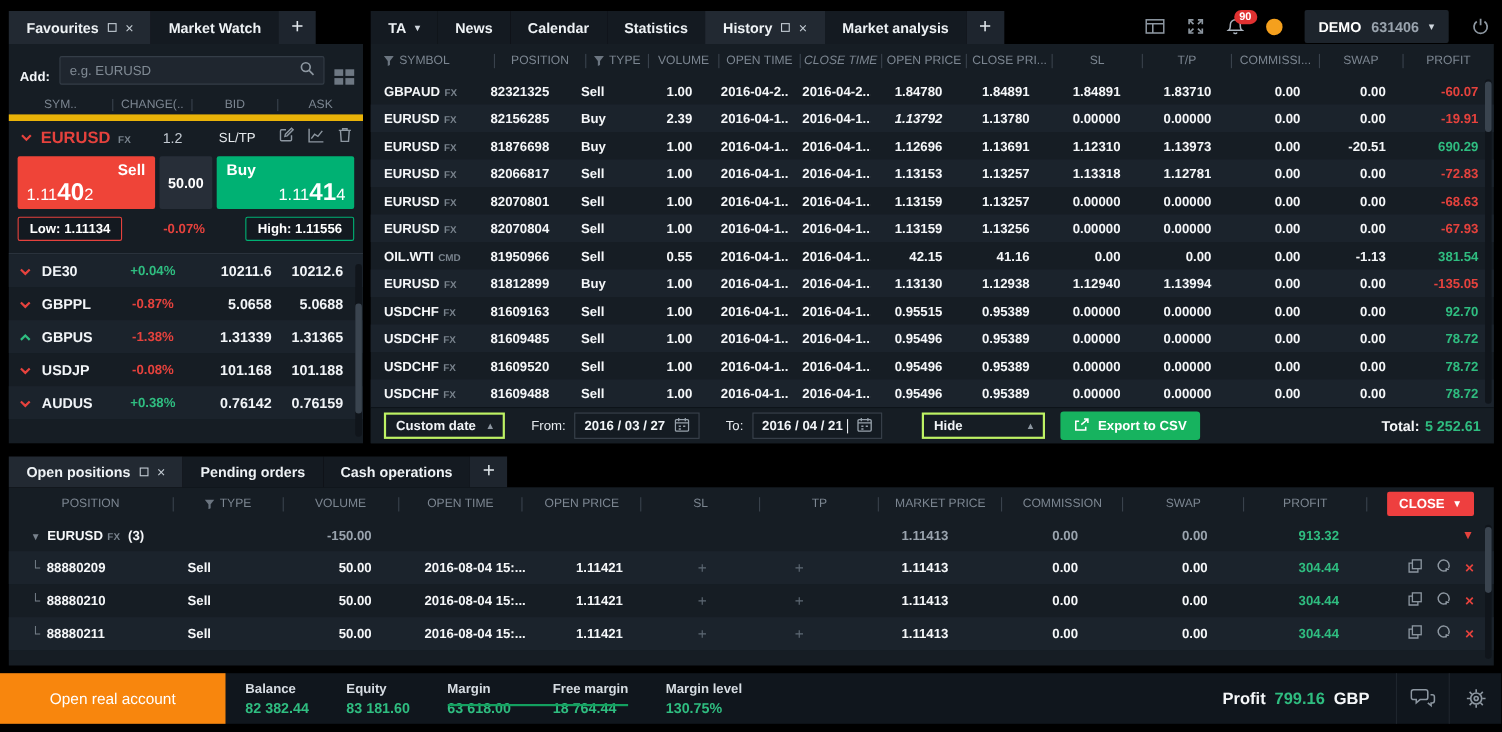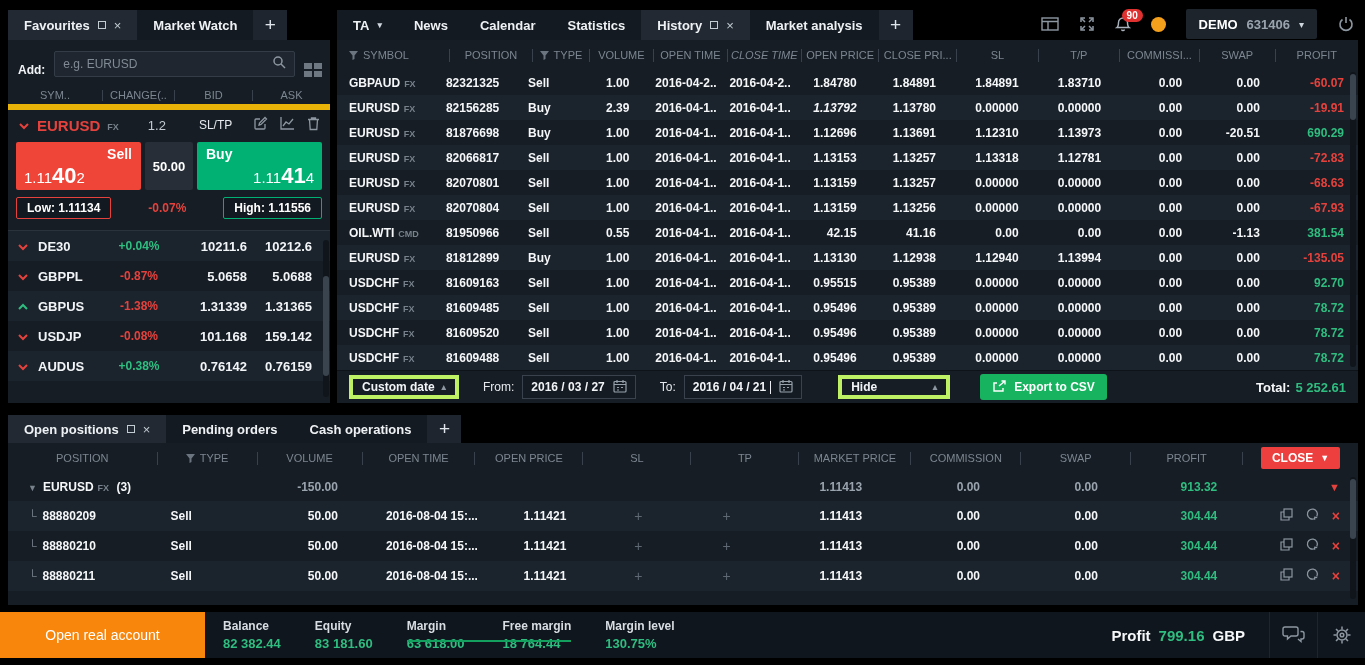--- a/index.html
+++ b/index.html
@@ -62,27 +62,27 @@
   .right-panel{left:337px;top:10px;width:1021px;height:393px}
   .thead{display:flex;height:30px;align-items:center;color:#7c8691;font-size:11px}
   .thead .hc{display:flex;align-items:center;justify-content:center;gap:5px;border-right:1px solid #39424c;height:13px;line-height:13px}
   .thead .hc:last-child{border-right:none}
   .trow{display:flex;height:25px;align-items:center;color:#f5f7f9;font-size:12px;font-weight:bold}
   .trow.alt{background:#1b232c}
   .tc{overflow:hidden;white-space:nowrap}
   .sym-sfx{color:#78828c;font-size:9px;font-weight:bold;margin-left:4px}
   .red{color:#e5423d}.green{color:#2fbd80}
   .filter-bar{position:absolute;left:0;right:0;bottom:0;height:33px;display:flex;align-items:center;padding:0 12px;gap:8px;border-top:1px solid #0d1319;background:#161d24}
-  .select{display:flex;align-items:center;justify-content:space-between;border:4px solid #bef264;height:24px;padding:0 9px;color:#f2f5f8;font-size:12px;font-weight:bold;cursor:pointer}
+  .select{display:flex;align-items:center;justify-content:space-between;border:2px solid #bef264;height:24px;padding:0 9px;color:#f2f5f8;font-size:12px;font-weight:bold;cursor:pointer}
   .sel-range{width:110px}
   .sel-hide{width:112px;margin-left:28px}
   .flabel{color:#e6eaee;font-size:12px;margin-left:16px}
   .date-input{display:flex;align-items:center;gap:8px;border:1px solid #3a434d;height:24px;padding:0 8px;color:#f2f5f8;font-size:12px;font-weight:bold;background:#141b22;cursor:text}
   .txtcaret{display:inline-block;width:1px;height:13px;background:#e9edf1;margin-left:-4px}
-  .btn-export{display:flex;align-items:center;gap:7px;background:#17b35f;color:#fff;font-size:12px;font-weight:bold;border-radius:3px;height:26px;padding:0 12px;margin-left:22px;cursor:pointer}
+  .btn-export{display:flex;align-items:center;gap:7px;background:#17b35f;color:#fff;font-size:12px;font-weight:bold;border-radius:3px;height:26px;padding:0 12px;margin-left:6px;cursor:pointer}
   .total{margin-left:auto;font-size:13px;font-weight:bold;color:#f5f7f9}
   .total b{color:#2fbd80;margin-left:5px}
 
   
   .top-icons{position:absolute;top:8px;right:10px;height:32px;display:flex;align-items:center;gap:20px}
   .ticon{position:relative;display:flex;align-items:center;cursor:pointer}
   .bell-badge{position:absolute;top:-7px;left:7px;background:#e03131;color:#fff;font-size:10px;font-weight:bold;border-radius:8px;padding:1px 5px}
   .orange-dot{width:15px;height:15px;border-radius:50%;background:#f5a01d}
   .acct-pill{display:flex;align-items:center;gap:9px;background:#1d242c;height:30px;padding:0 13px;border-radius:2px;cursor:pointer}
   .acct-pill .t1{color:#fff;font-size:13px;font-weight:bold}
@@ -229,21 +229,21 @@
     <span class="c3">1.31339</span>
     <span class="c4">1.31365</span>
   </div>
   <div class="watch-row ">
     <span class="c0"><svg width="12" height="8" viewBox="0 0 12 8">
                 <polyline points="2,2 6,6 10,2" fill="none" stroke="#e5423d" stroke-width="2"></polyline>
               </svg></span>
     <span class="c1">USDJP</span>
     <span class="c2 down">-0.08%</span>
     <span class="c3">101.168</span>
-    <span class="c4">159.142</span>
+    <span class="c4">101.188</span>
   </div>
   <div class="watch-row alt">
     <span class="c0"><svg width="12" height="8" viewBox="0 0 12 8">
                 <polyline points="2,2 6,6 10,2" fill="none" stroke="#e5423d" stroke-width="2"></polyline>
               </svg></span>
     <span class="c1">AUDUS</span>
     <span class="c2 up">+0.38%</span>
     <span class="c3">0.76142</span>
     <span class="c4">0.76159</span>
   </div>

